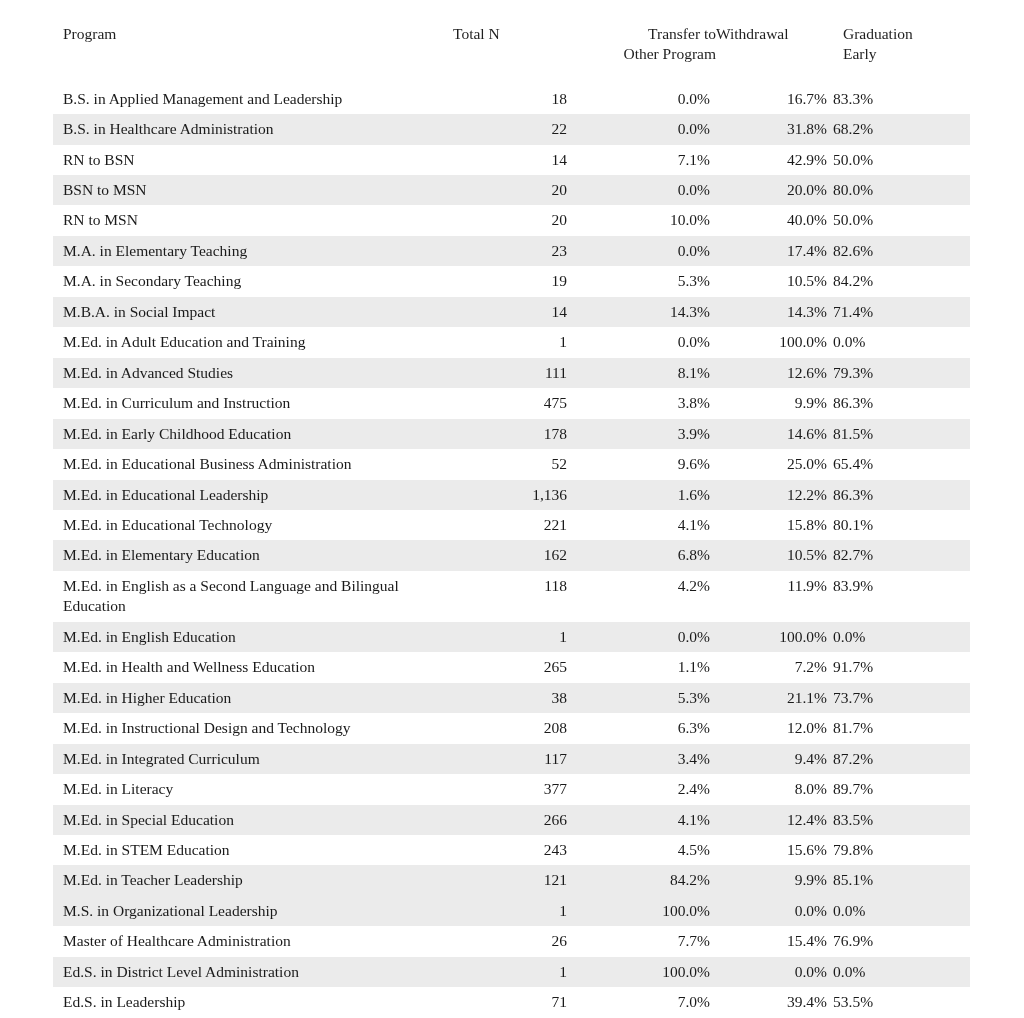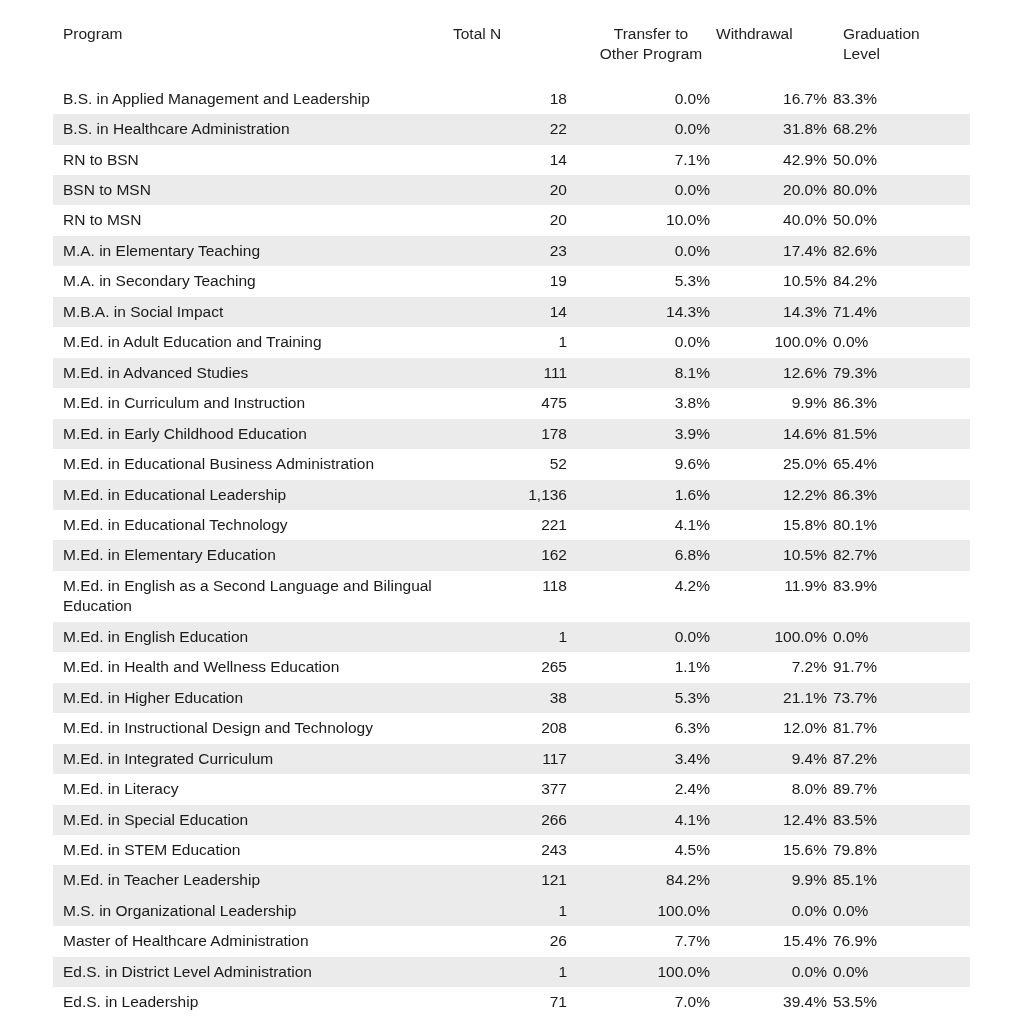--- a/index.html
+++ b/index.html
@@ -14,20 +14,21 @@
     color: #1a1a1a;
     overflow: hidden;
   }
   .sheet {
     position: relative;
     width: 1024px;
     height: 1018px;
     background: #ffffff;
     box-sizing: border-box;
     padding: 0;
+    font-family: Liberation Serif, serif;
   }
   table.report {
     position: absolute;
     left: 53px;
     top: 24px;
     width: 917px;
     border-collapse: collapse;
     table-layout: fixed;
     font-size: 15.5px;
   }
@@ -55,21 +56,21 @@
     text-align: left;
     padding-right: 6px;
     padding-bottom: 20px;
   }
   thead th.h-grad {
     text-align: left;
     padding-left: 10px;
     padding-bottom: 20px;
   }
   thead th.h-transfer {
-    text-align: center;
+    text-align: right;
     padding-left: 13px;
     padding-bottom: 20px;
   }
 
   tbody tr.data-row td {
     font-size: 15.5px;
     line-height: 1.32;
     padding: 5px 0 5px 0;
     vertical-align: top;
     color: #1a1a1a;
@@ -111,21 +112,21 @@
       <tr>
         <th class="h-program">Program</th>
         <th class="h-num">Total N</th>
         <th class="h-transfer">
           <span class="hdr-line2">Transfer to</span>
           <span class="hdr-line2">Other Program</span>
         </th>
         <th class="h-num">Withdrawal</th>
         <th class="h-grad">
           <span class="hdr-line2">Graduation</span>
-          <span class="hdr-line2">Level</span>
+          <span class="hdr-line2">Early</span>
         </th>
       </tr>
     </thead>
     <tbody id="table-body">
         <tr class="data-row">
           <td class="cell-program">B.S. in Applied Management and Leadership</td>
           <td class="cell-num">18</td>
           <td class="cell-num">0.0%</td>
           <td class="cell-num">16.7%</td>
           <td class="cell-grad">83.3%</td>

